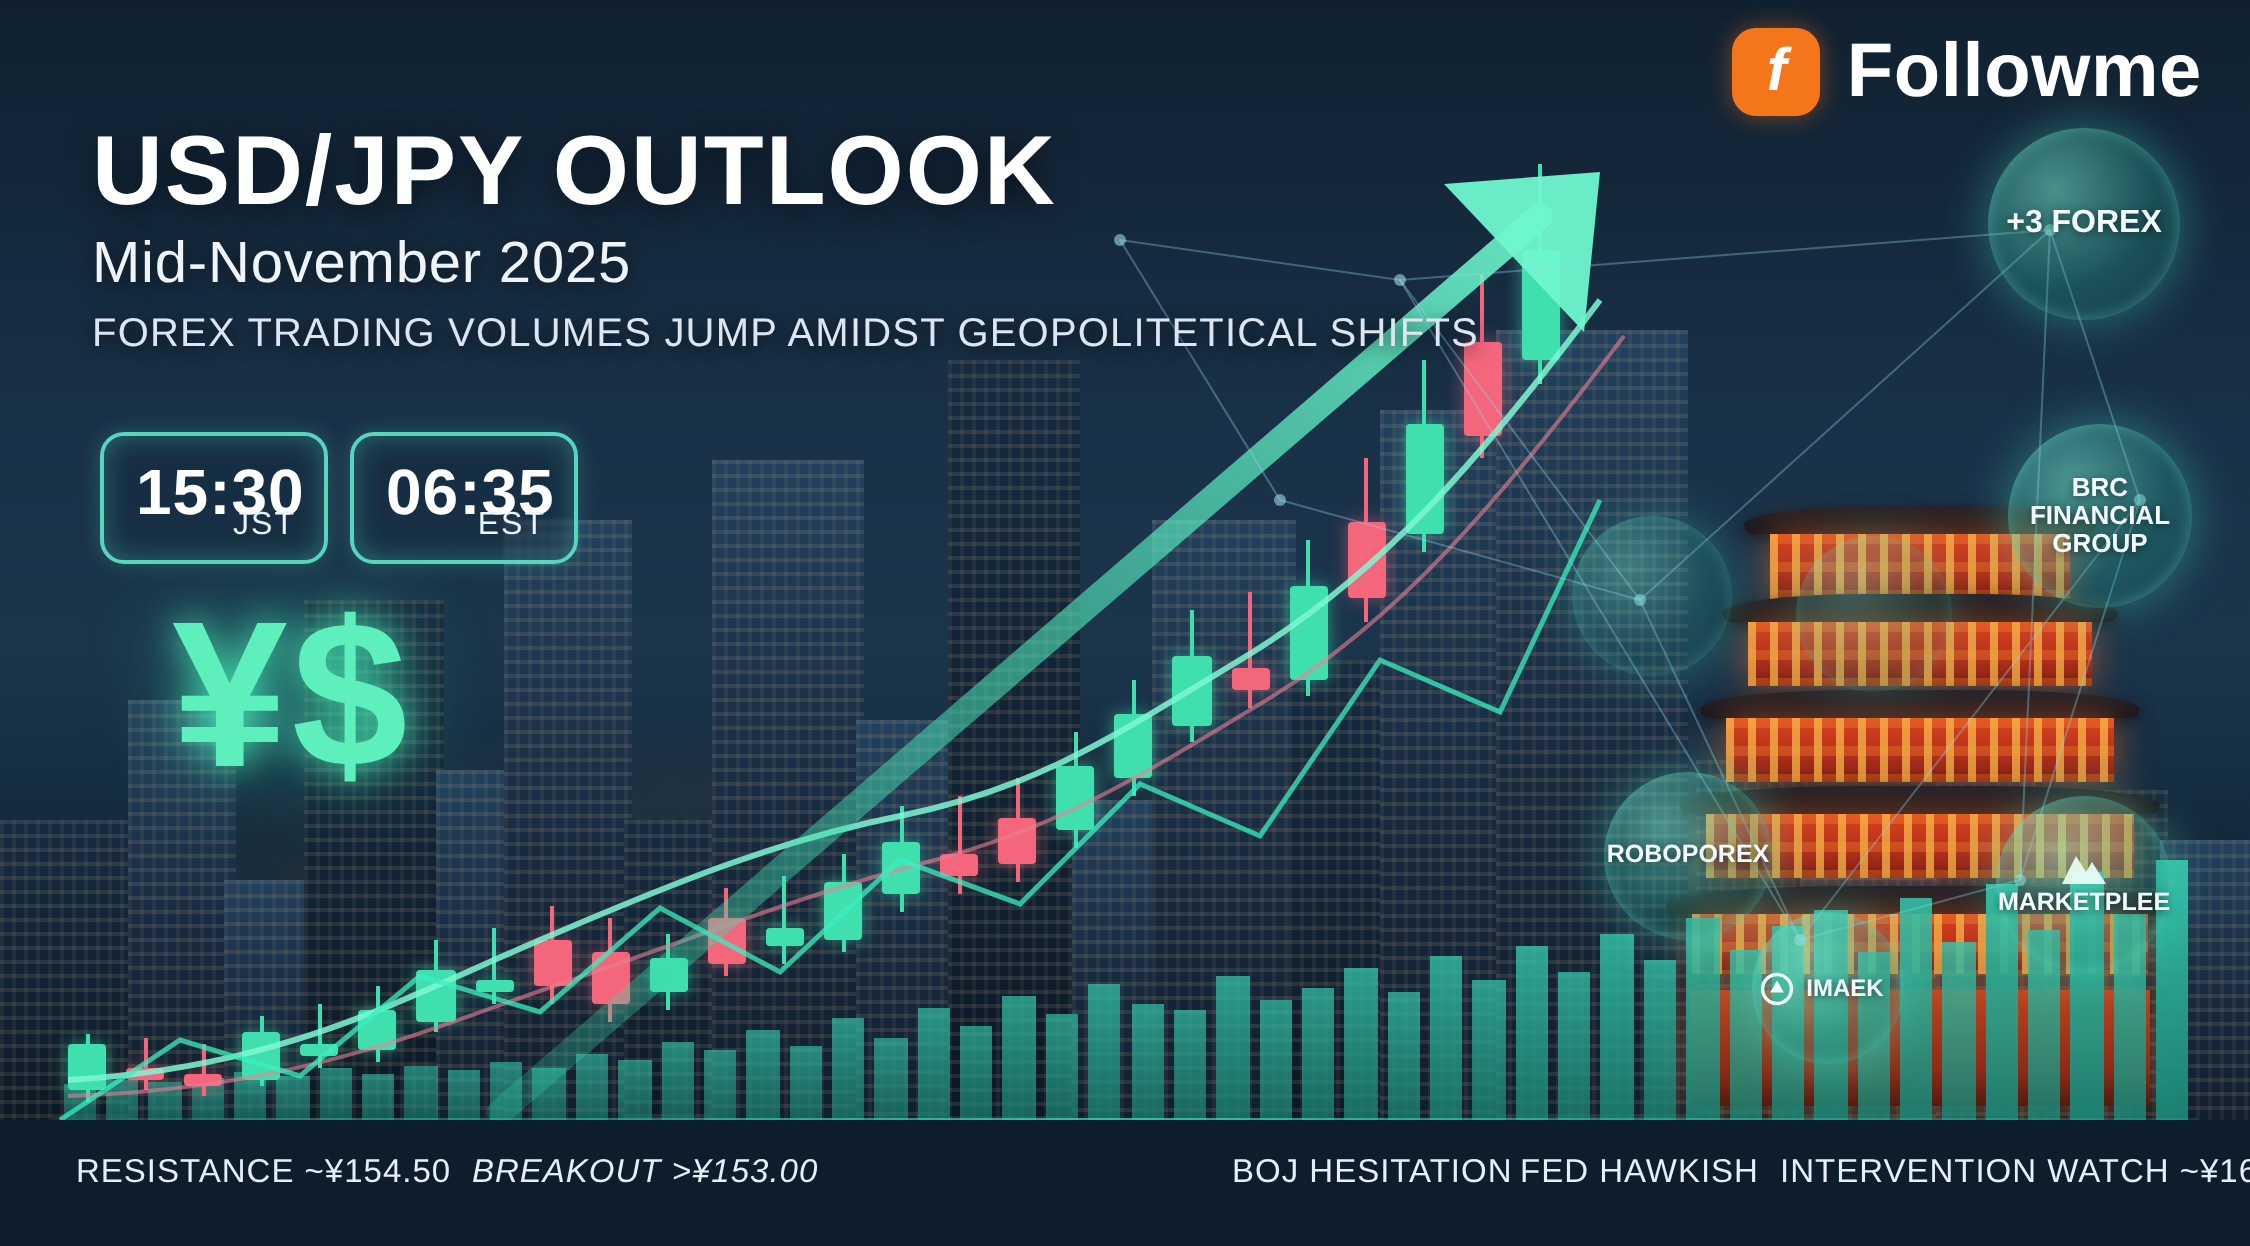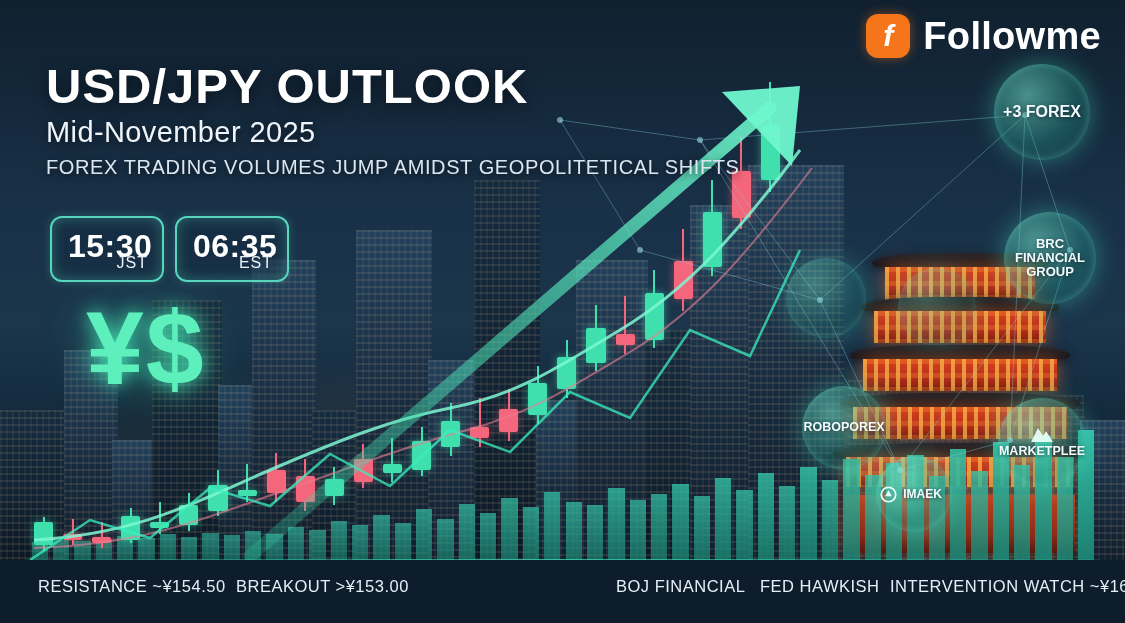--- a/index.html
+++ b/index.html
@@ -404,19 +404,19 @@
   </div>
 
   <div class="logo">
     <div class="mark">f</div>
     <div class="wm">Followme</div>
   </div>
 
   <div class="footer"></div>
   <div class="tags" id="tags">
       <div class="tag" style="position: absolute; left: 38px; top: 17px;">RESISTANCE ~¥154.50</div>
-      <div class="tag" style="position: absolute; left: 236px; top: 17px;">BREAKOUT &gt;¥153.00</div>
-      <div class="tag" style="position: absolute; left: 616px; top: 17px;">BOJ FINANCIAL</div>
+      <div class="tag" style="position: absolute; left: 236px; top: 17px; font-style: italic;">BREAKOUT &gt;¥153.00</div>
+      <div class="tag" style="position: absolute; left: 616px; top: 17px;">BOJ HESITATION</div>
       <div class="tag" style="position: absolute; left: 760px; top: 17px;">FED HAWKISH</div>
       <div class="tag" style="position: absolute; left: 890px; top: 17px;">INTERVENTION WATCH ~¥160</div>
     </div>
 
 </div>
 
 </body></html>

